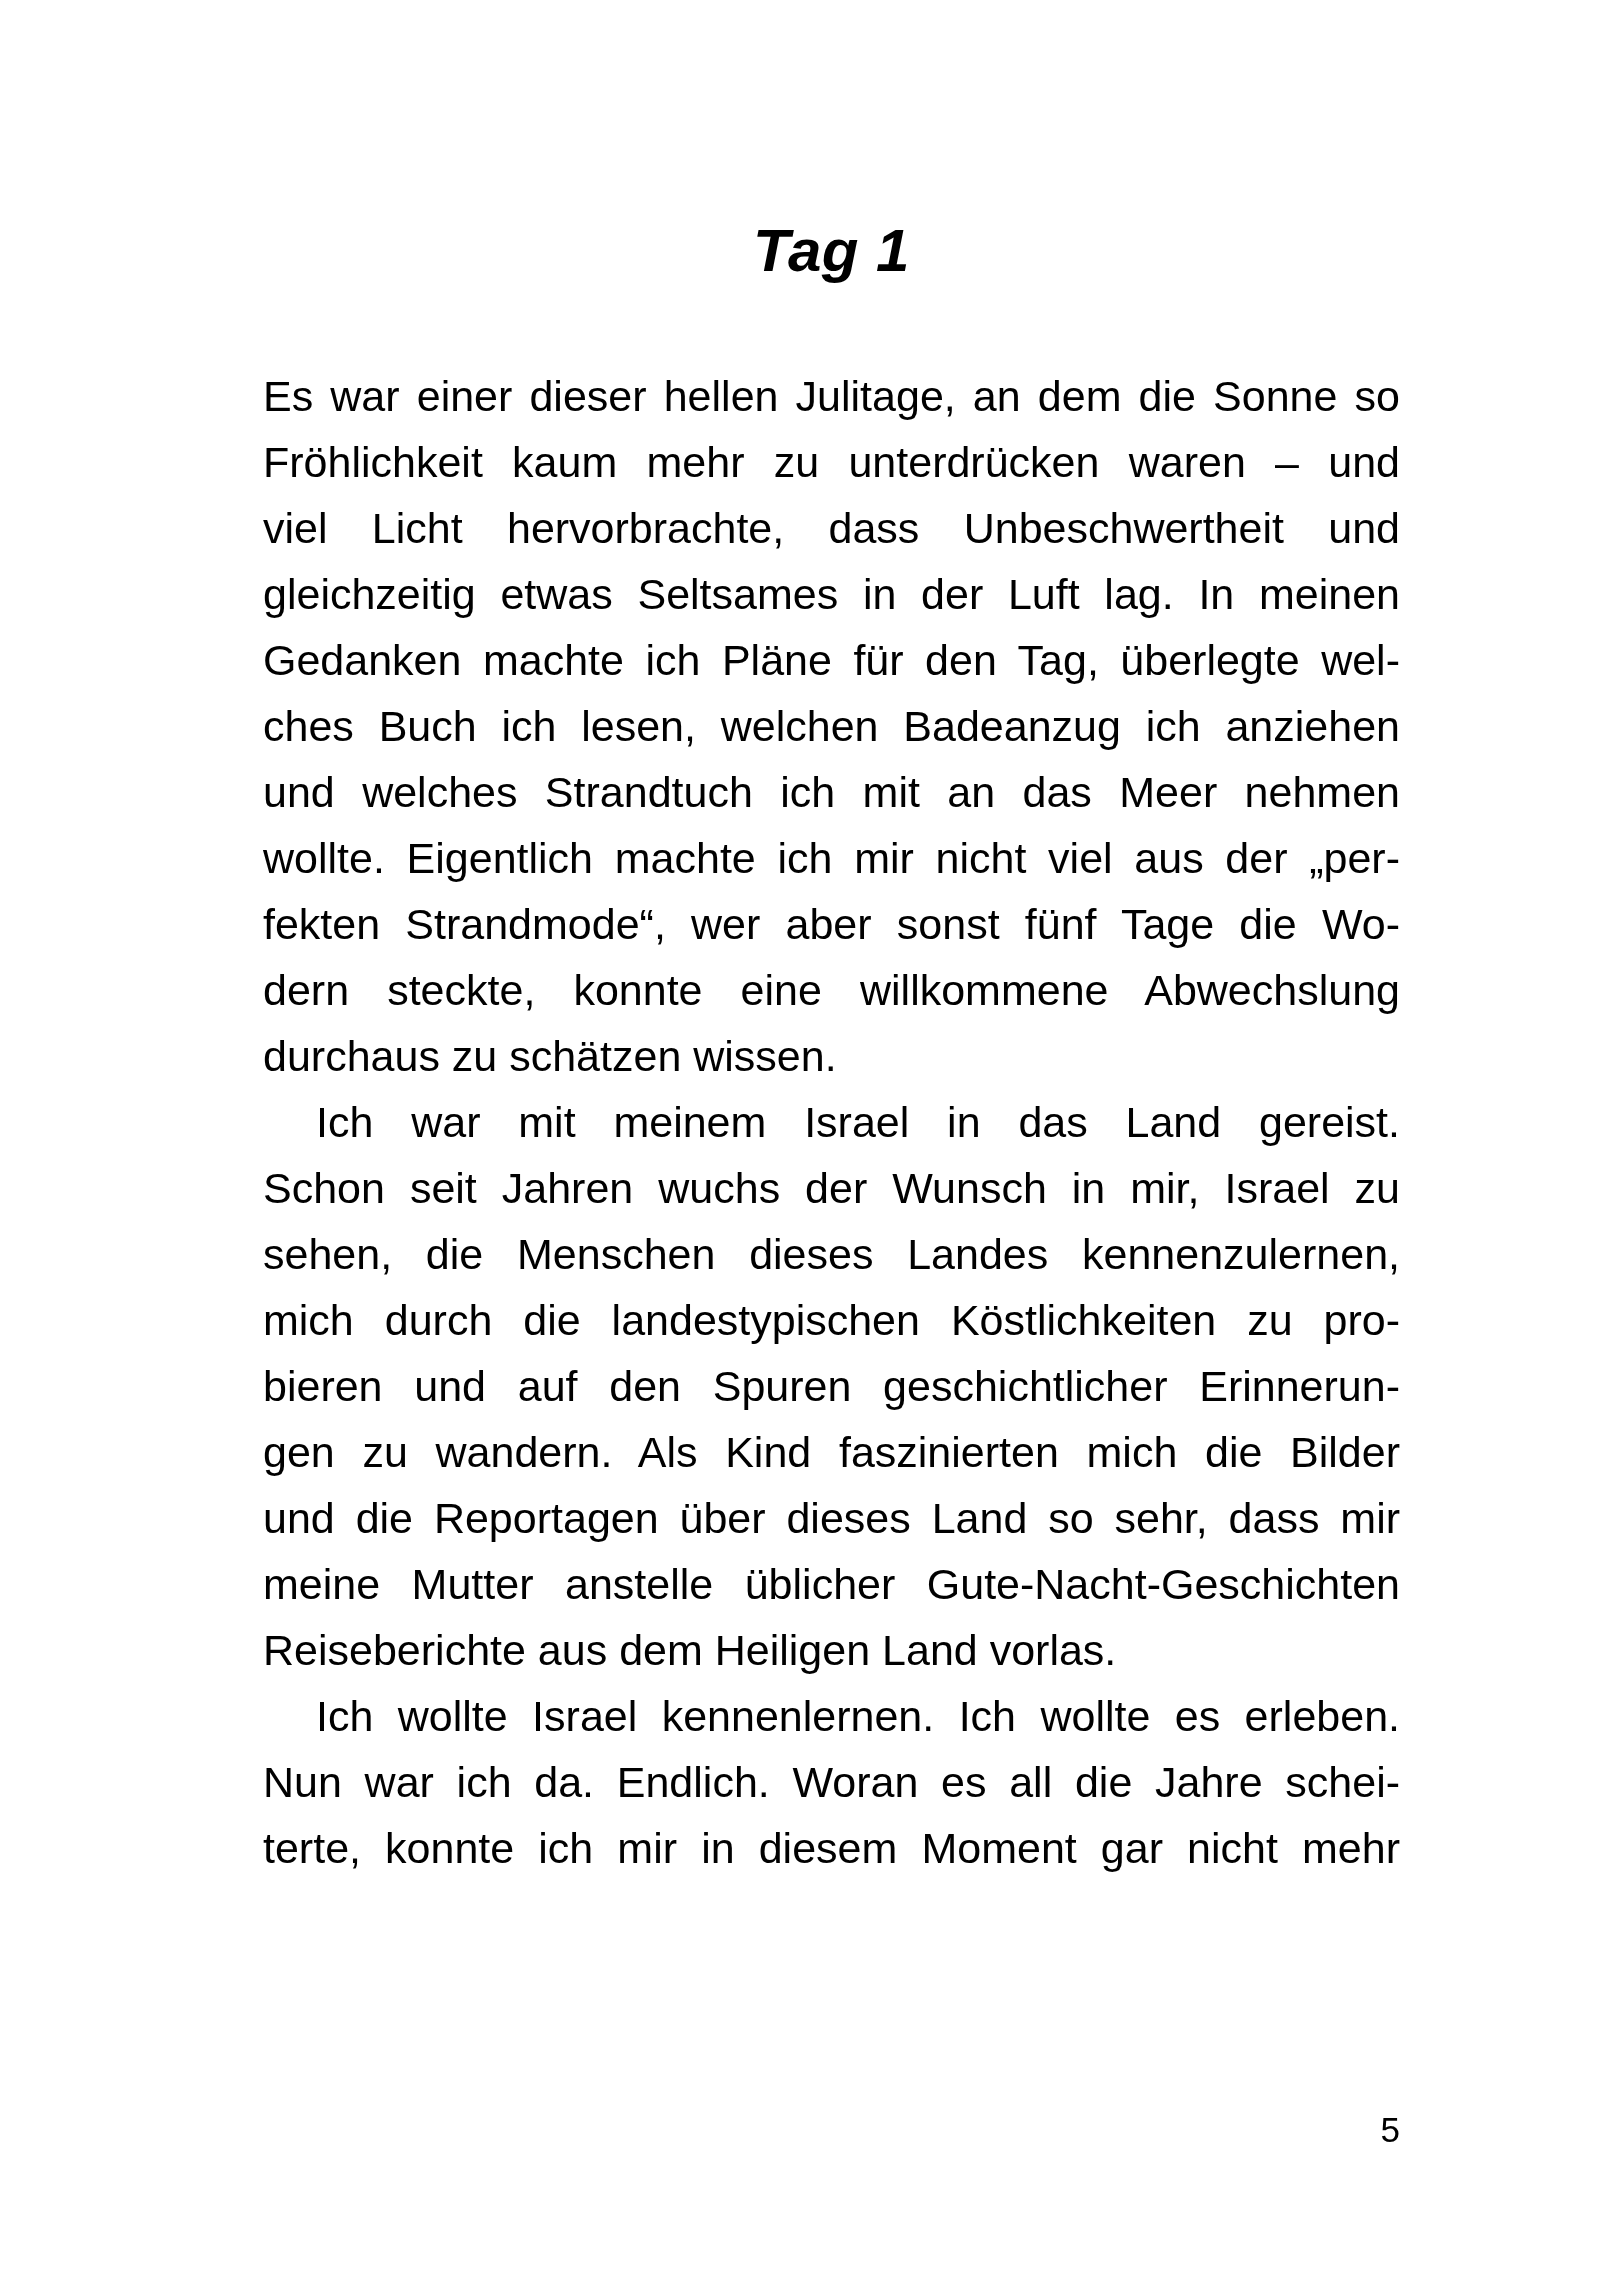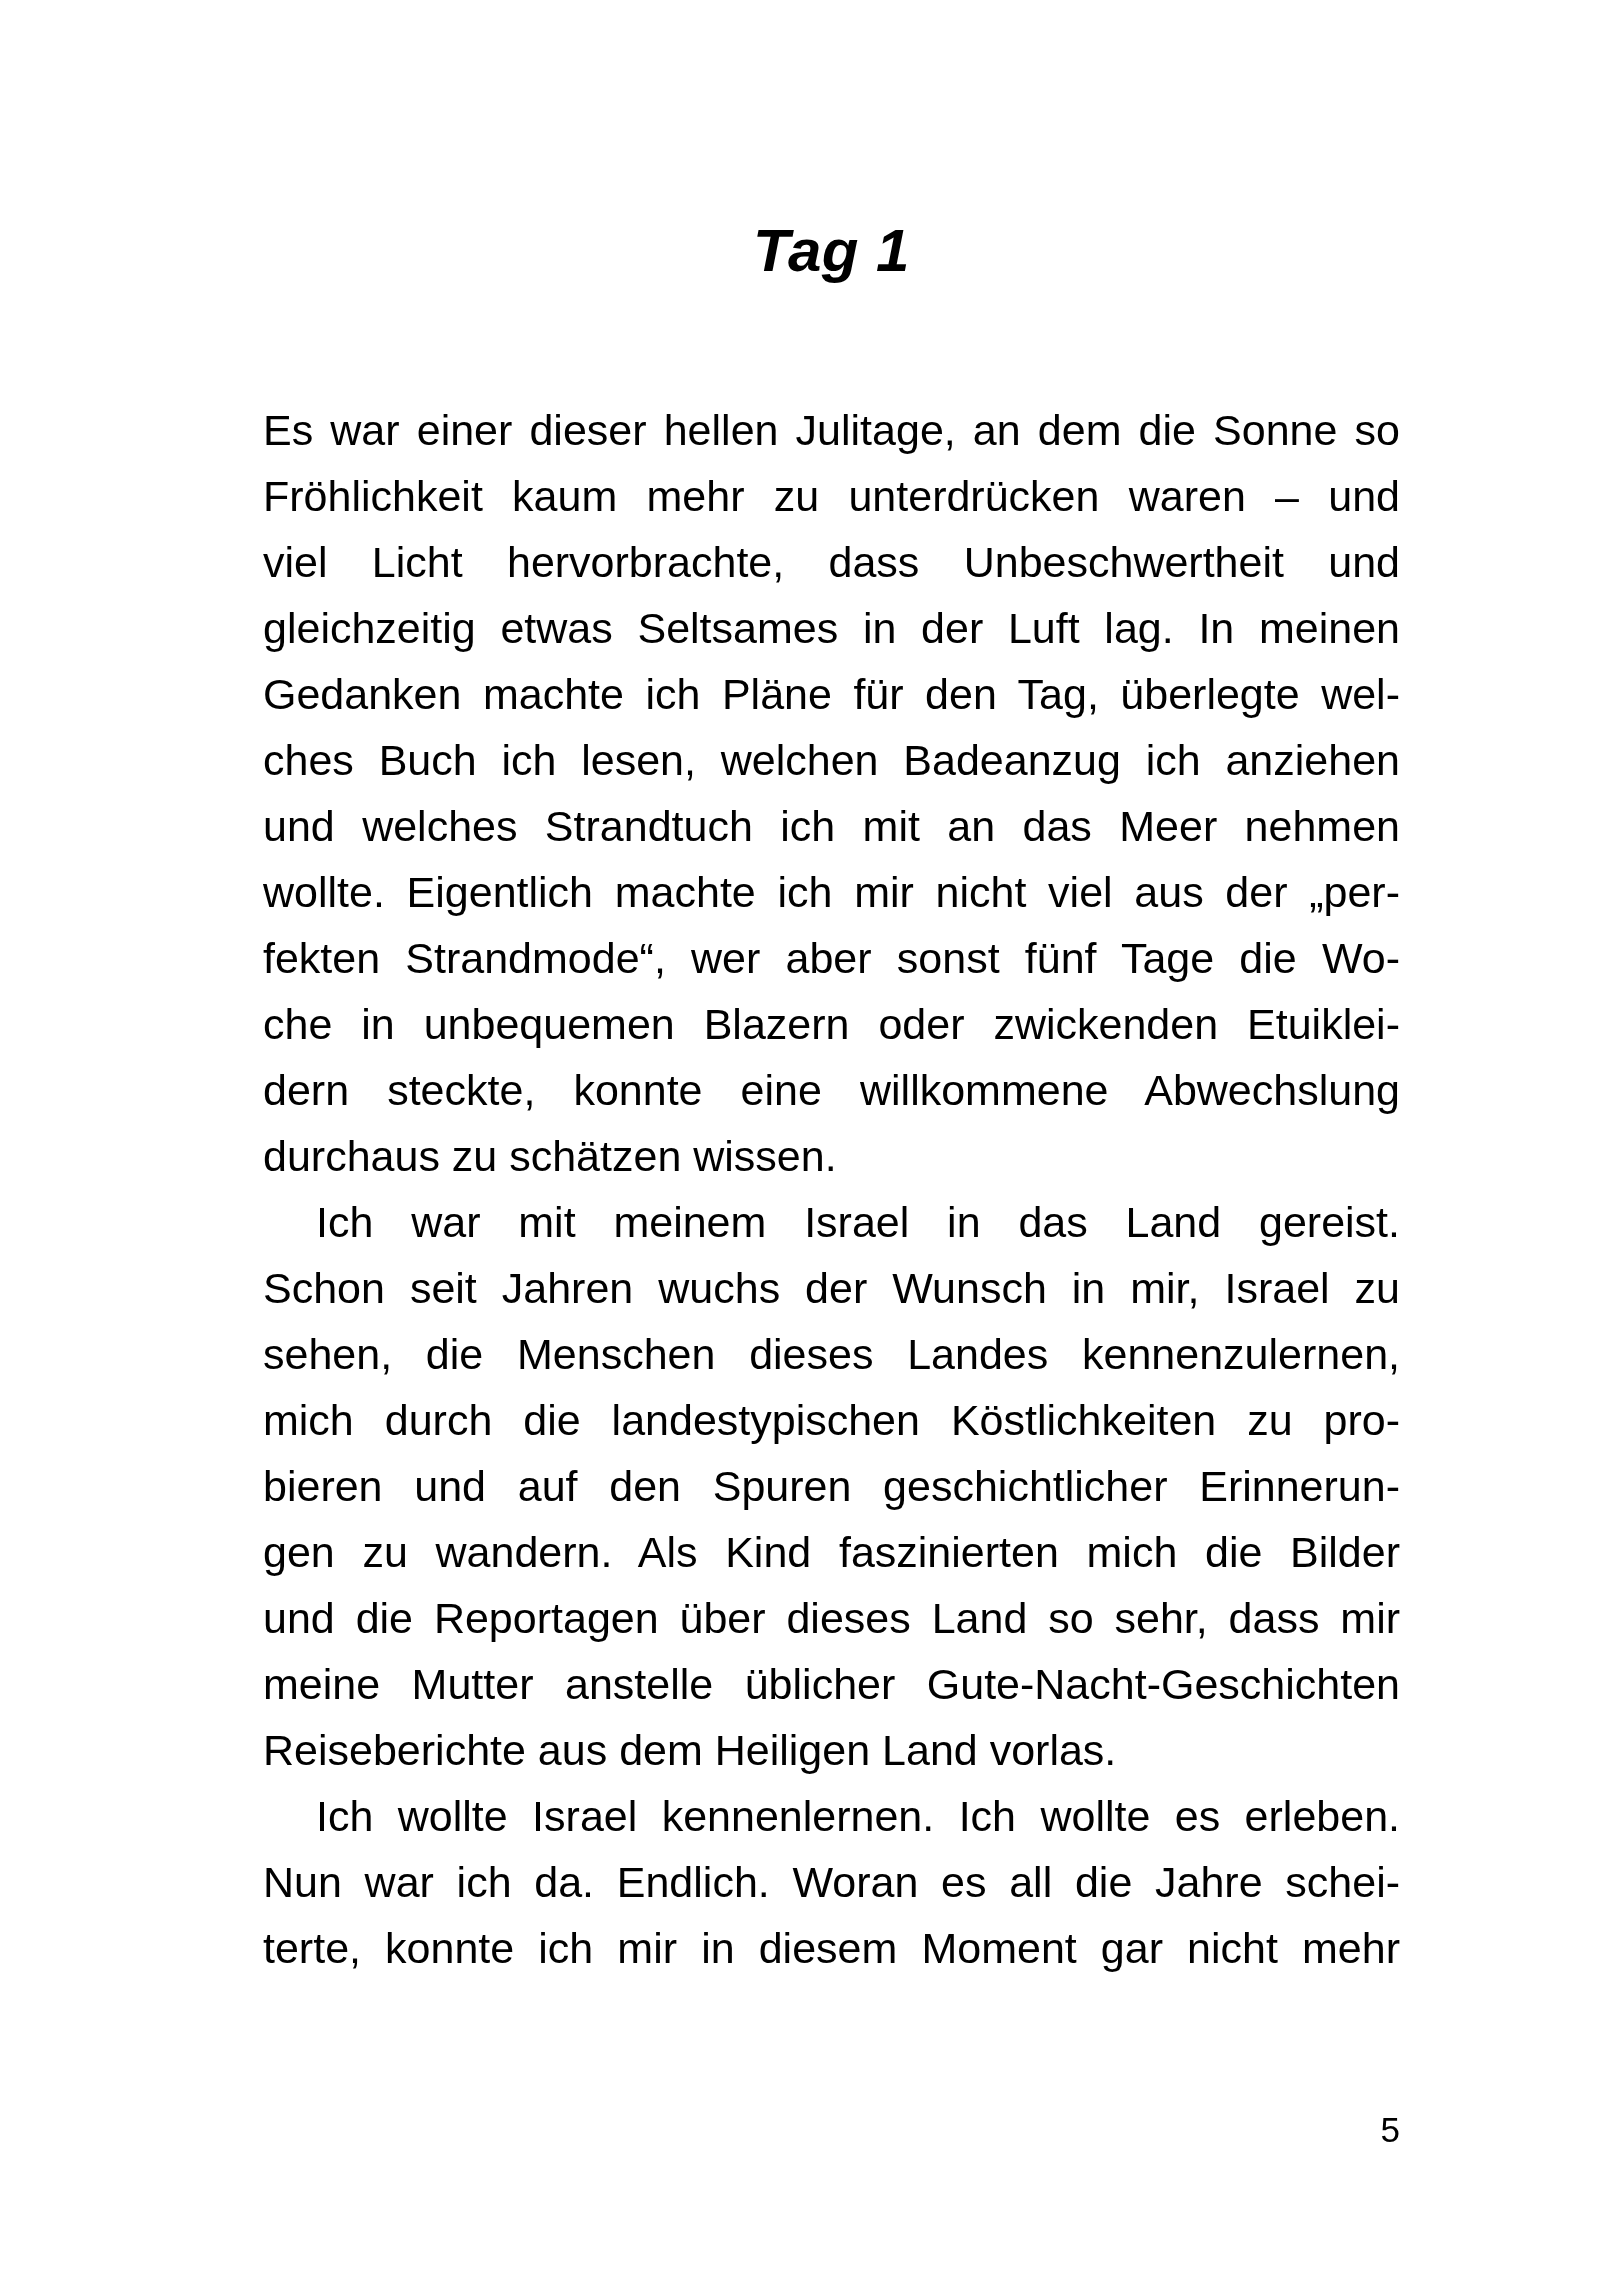--- a/index.html
+++ b/index.html
@@ -25,21 +25,21 @@
     text-align: center;
     font-style: italic;
     font-weight: bold;
     font-size: 60px;
     line-height: 93px;
     letter-spacing: 0.5px;
   }
   .text-block {
     position: absolute;
     left: 263px;
-    top: 397px;
+    top: 363px;
     width: 1137px;
   }
   .paragraph {
     margin: 0;
   }
   .line {
     height: 66px;
     line-height: 66px;
     font-size: 43px;
     text-align: justify;
@@ -73,21 +73,20 @@
       <div class="paragraph">
         <div class="line">Es war einer dieser hellen Julitage, an dem die Sonne so</div>
         <div class="line">Fröhlichkeit kaum mehr zu unterdrücken waren – und</div>
         <div class="line">viel Licht hervorbrachte, dass Unbeschwertheit und</div>
         <div class="line">gleichzeitig etwas Seltsames in der Luft lag. In meinen</div>
         <div class="line">Gedanken machte ich Pläne für den Tag, überlegte wel-</div>
         <div class="line">ches Buch ich lesen, welchen Badeanzug ich anziehen</div>
         <div class="line">und welches Strandtuch ich mit an das Meer nehmen</div>
         <div class="line">wollte. Eigentlich machte ich mir nicht viel aus der „per-</div>
         <div class="line">fekten Strandmode“, wer aber sonst fünf Tage die Wo-</div>
-        <div class="line">che in unbequemen Blazern oder zwickenden Etuiklei-</div>
         <div class="line">dern steckte, konnte eine willkommene Abwechslung</div>
         <div class="line para-end">durchaus zu schätzen wissen.</div>
       </div>
       <div class="paragraph">
         <div class="line indent">Ich war mit meinem Israel in das Land gereist.</div>
         <div class="line">Schon seit Jahren wuchs der Wunsch in mir, Israel zu</div>
         <div class="line">sehen, die Menschen dieses Landes kennenzulernen,</div>
         <div class="line">mich durch die landestypischen Köstlichkeiten zu pro-</div>
         <div class="line">bieren und auf den Spuren geschichtlicher Erinnerun-</div>
         <div class="line">gen zu wandern. Als Kind faszinierten mich die Bilder</div>

